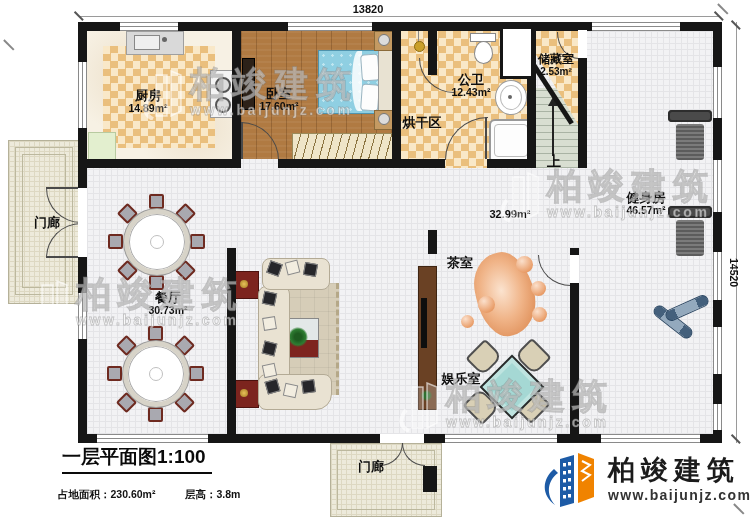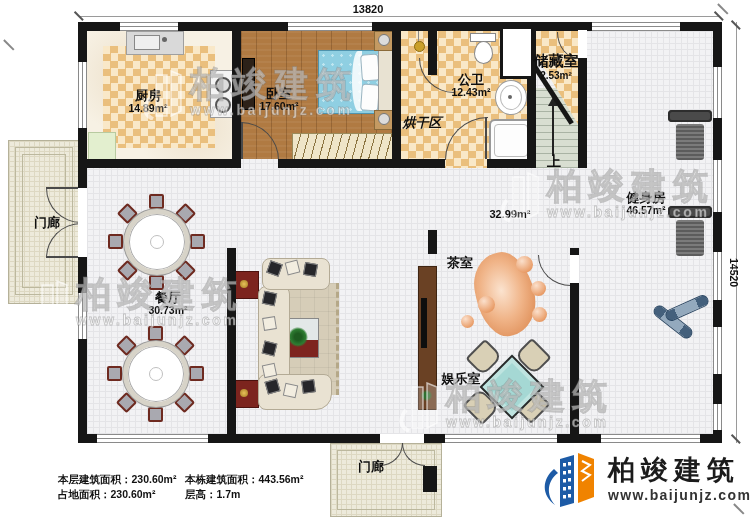--- a/index.html
+++ b/index.html
@@ -233,24 +233,24 @@
   </div>
   <div class="rlabel" style="left:249px;top:87px;width:60px;">
     <div class="rname">卧室</div>
     <div class="rarea">17.60m²</div>
   </div>
   <div class="rlabel" style="left:441px;top:73px;width:60px;">
     <div class="rname">公卫</div>
     <div class="rarea">12.43m²</div>
   </div>
   <div class="rlabel" style="left:528px;top:53px;width:56px;">
-    <div class="rname" style="font-size:15px;">储藏室</div>
+    <div class="rname" style="font-size:12px;">储藏室</div>
     <div class="rarea" style="font-size:10px;">2.53m²</div>
   </div>
-  <div class="rlabel" style="left:393px;top:116px;width:58px;font-style:italic;">
+  <div class="rlabel" style="left:393px;top:116px;width:58px;">
     <div class="rname">烘干区</div>
   </div>
   <div class="rlabel" style="left:616px;top:191px;width:60px;">
     <div class="rname">健身房</div>
     <div class="rarea">46.57m²</div>
   </div>
   <div class="rlabel" style="left:480px;top:208px;width:60px;">
     <div class="rarea" style="font-size:11px;">32.99m²</div>
   </div>
   <div class="rlabel" style="left:138px;top:291px;width:60px;">
@@ -323,31 +323,26 @@
   <div class="tick" style="left:73px;top:15px;width:12px;transform:rotate(45deg);"></div>
   <div class="tick" style="left:713px;top:15px;width:12px;transform:rotate(45deg);"></div>
   <div class="dimline" style="left:736px;top:22px;width:1px;height:421px;"></div>
   <div class="dim" style="left:740px;top:258px;width:40px;transform:rotate(90deg);transform-origin:left top;font-size:10.5px;">14520</div>
   <div class="tick" style="left:730px;top:24px;width:12px;transform:rotate(45deg);"></div>
   <div class="tick" style="left:730px;top:438px;width:12px;transform:rotate(45deg);"></div>
   <div class="tick" style="left:2px;top:44px;width:14px;background:#888;transform:rotate(45deg);"></div>
   <div class="tick" style="left:716px;top:8px;width:14px;background:#888;transform:rotate(45deg);"></div>
   <div class="tick" style="left:732px;top:508px;width:14px;background:#888;transform:rotate(45deg);"></div>
 
-  <div class="tb-item" style="left:58px;top:473px;">
-    <span>本层建筑面积：</span><span>230.60m²</span>
-  </div>
-  <div class="tb-item" style="left:185px;top:473px;">
-    <span>本栋建筑面积：</span><span>443.56m²</span>
-  </div>
+  <div class="tb-title">一层平面图1:100</div>
   <div class="tb-item" style="left:58px;top:488px;">
     <span>占地面积：</span><span>230.60m²</span>
   </div>
   <div class="tb-item" style="left:185px;top:488px;">
-    <span>层高：</span><span>1.7m</span>
+    <span>层高：</span><span>3.8m</span>
   </div>
 
   <div class="brand">
     <svg width="62" height="64" viewBox="0 0 62 64" style="margin-right:8px;">
       <path d="M16 22 C4 32 3 48 17 58 C8 48 9 34 20 26 Z" fill="#1d5ba6"></path>
       <polygon points="22,12 36,8 36,56 22,60" fill="#1d5ba6"></polygon>
       <g fill="#ffffff">
         <rect x="25" y="16" width="3" height="3.5"></rect>
           <rect x="30" y="15" width="3" height="3.5"></rect>
         <rect x="25" y="24" width="3" height="3.5"></rect>

